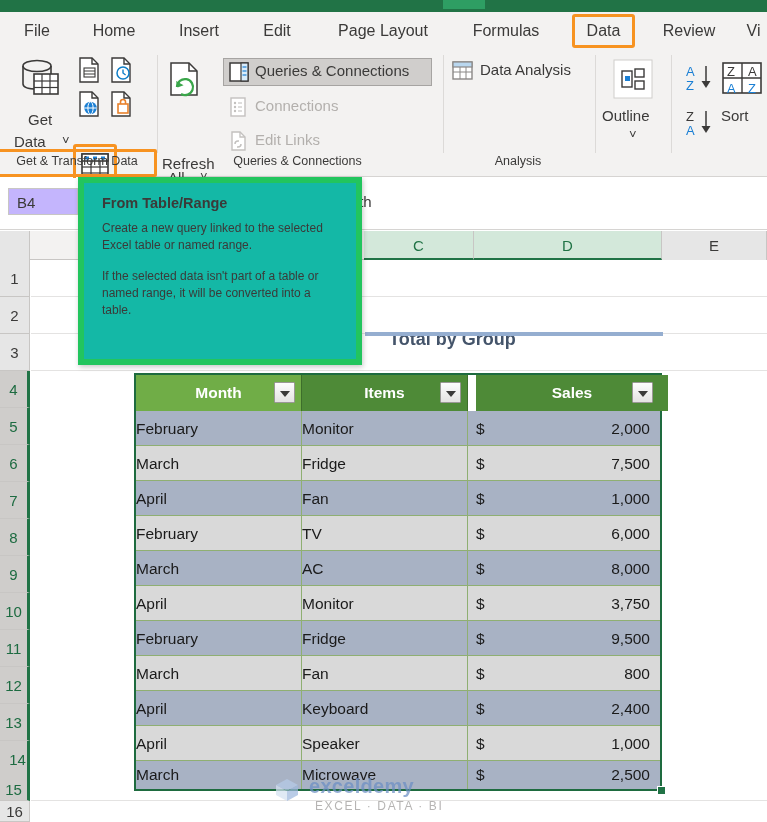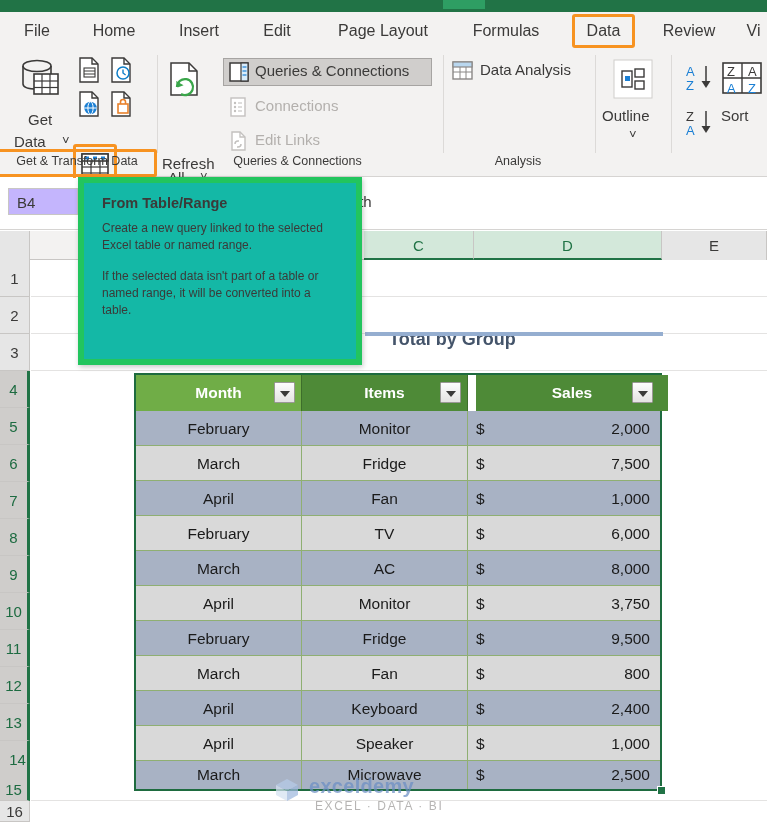--- a/index.html
+++ b/index.html
@@ -174,21 +174,21 @@
   }
   .td {
     position: absolute; height: 35px;
     font-size: 15.5px; color: #1a1a1a;
     line-height: 35px;
     border-right: 1px solid #8faf72;
     border-bottom: 1px solid #8faf72;
   }
   .td.band { background: #a8b2c4; }
   .td.plain { background: #d9d9d9; }
-  .td.c-month, .td.c-items { text-align: center; }
+  .td.c-month, .td.c-items { }
   .td.c-sales { text-align: right; padding-right: 10px; }
   .cur-sym {
     position: absolute; left: 8px; top: 0; font-size: 15.5px; line-height: 35px;
   }
 
   .fill-handle {
     position: absolute; width: 9px; height: 9px;
     background: #217346; border: 1px solid #ffffff;
   }
 

